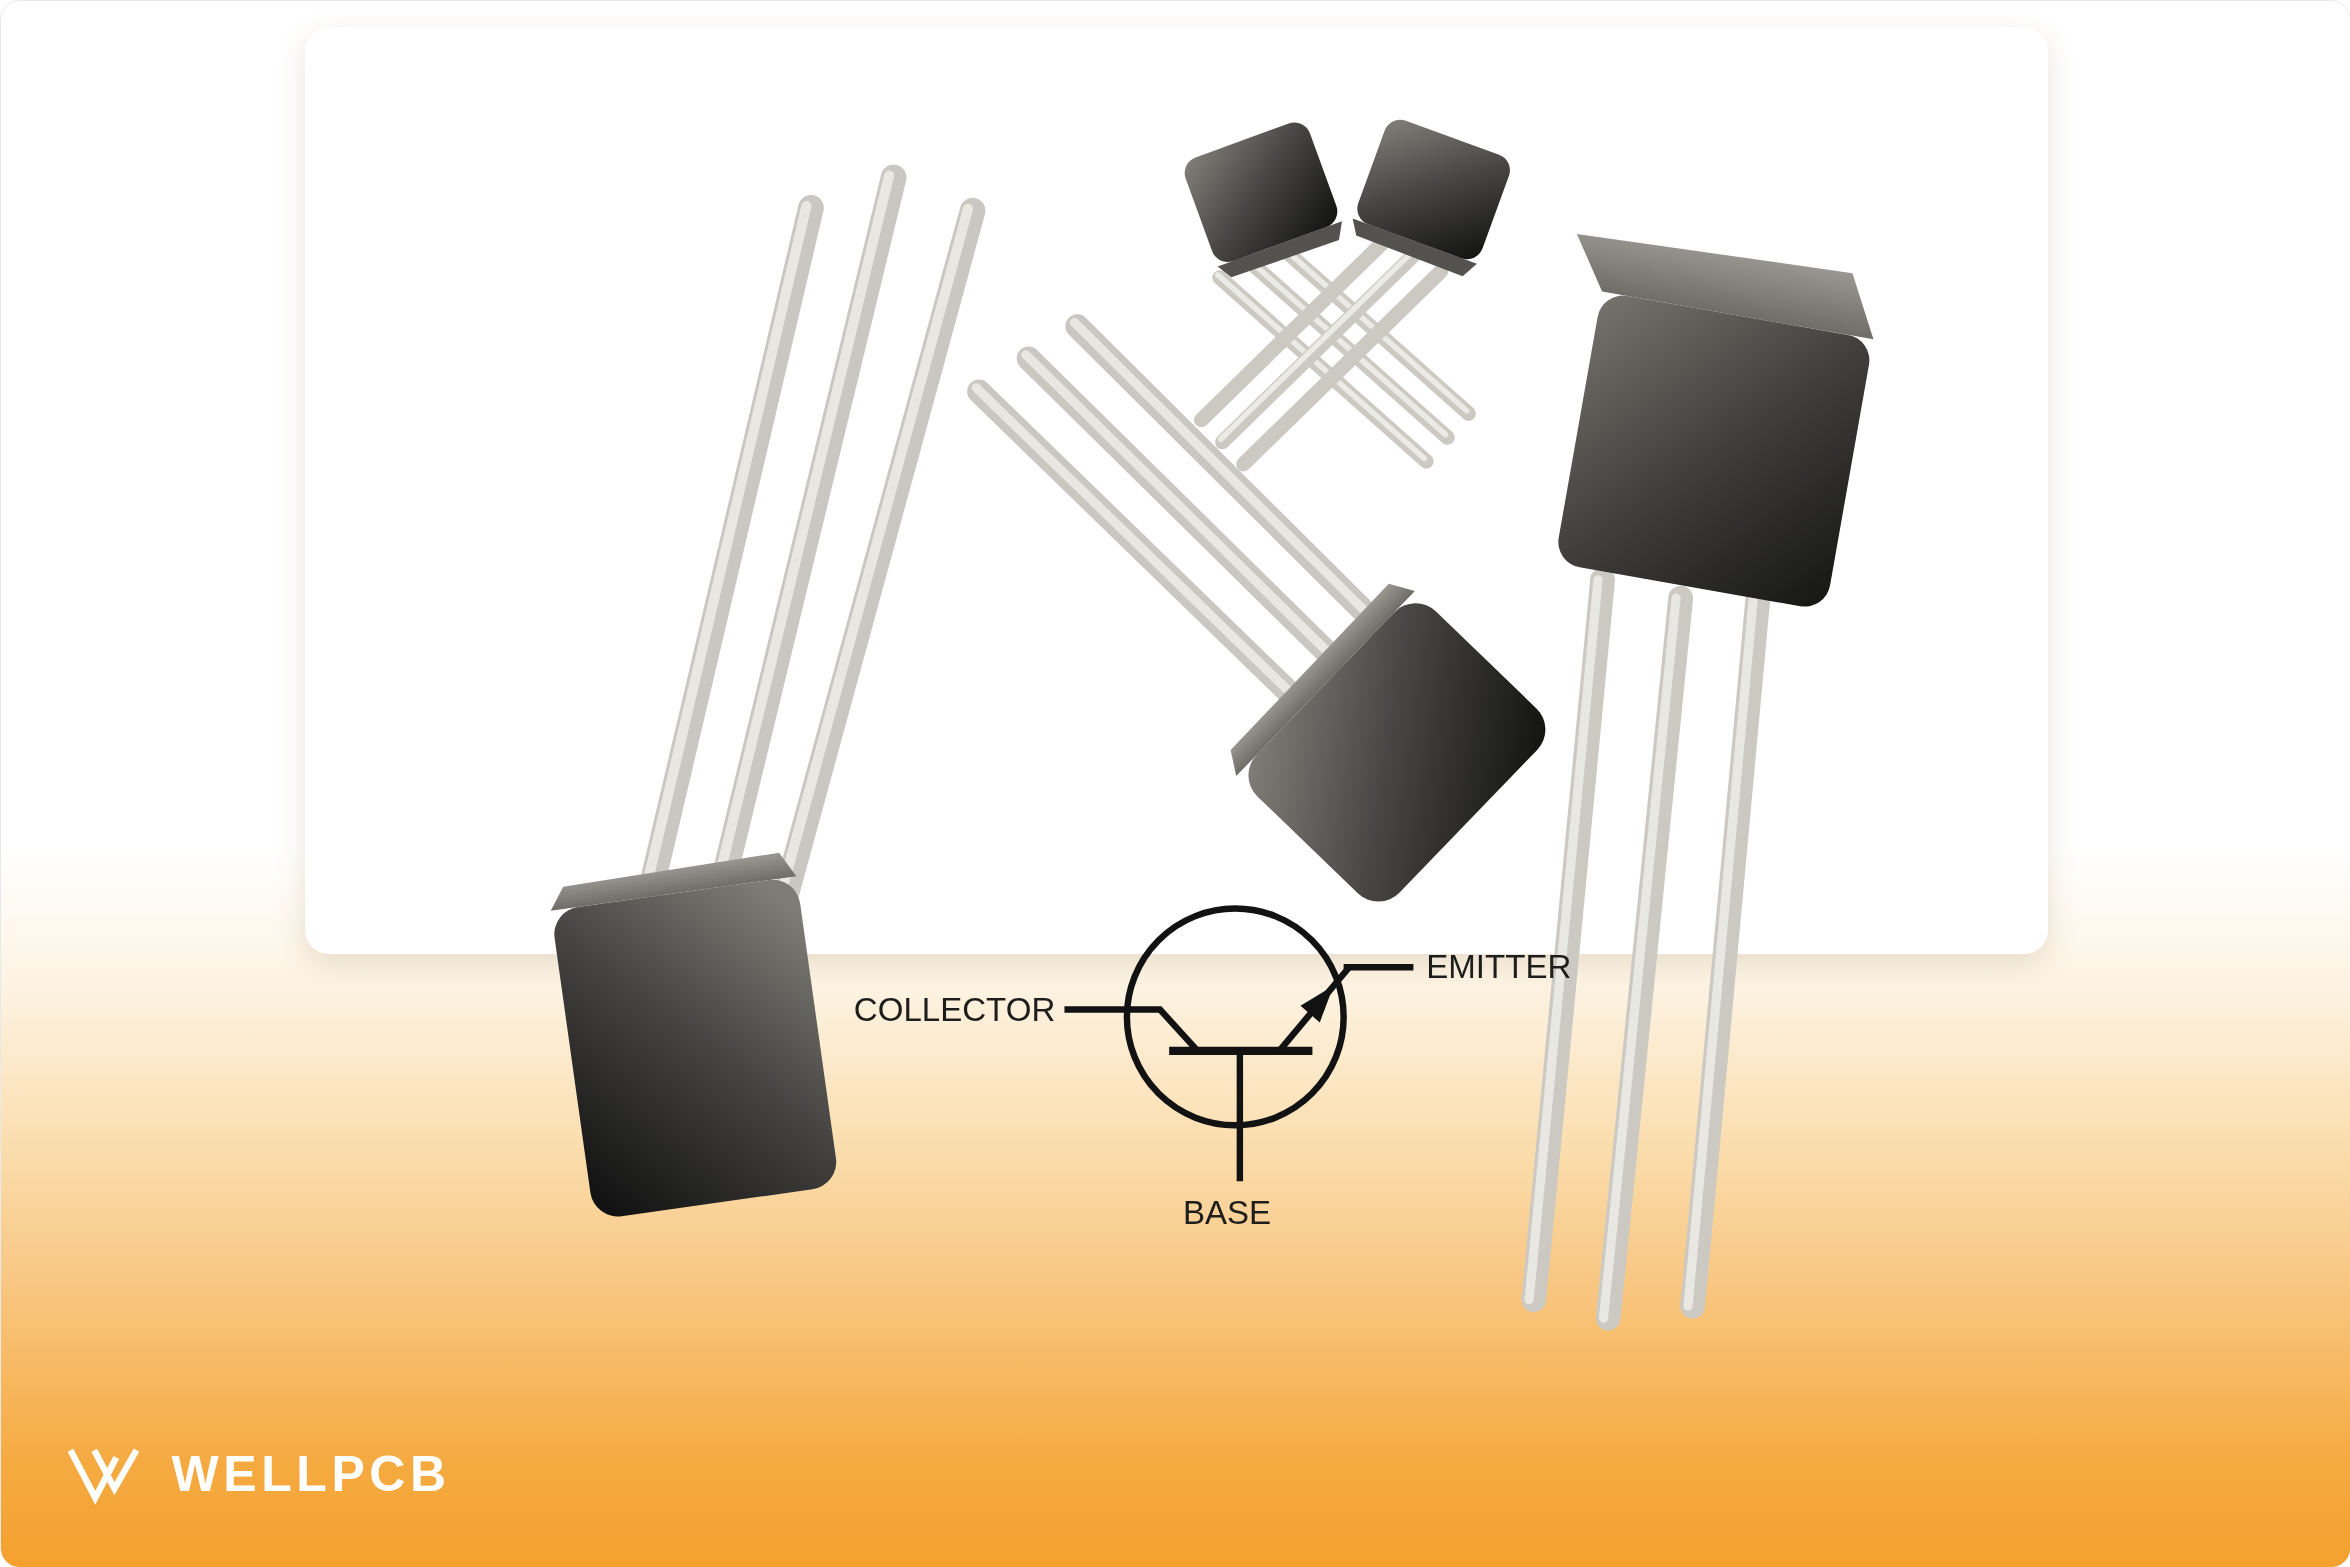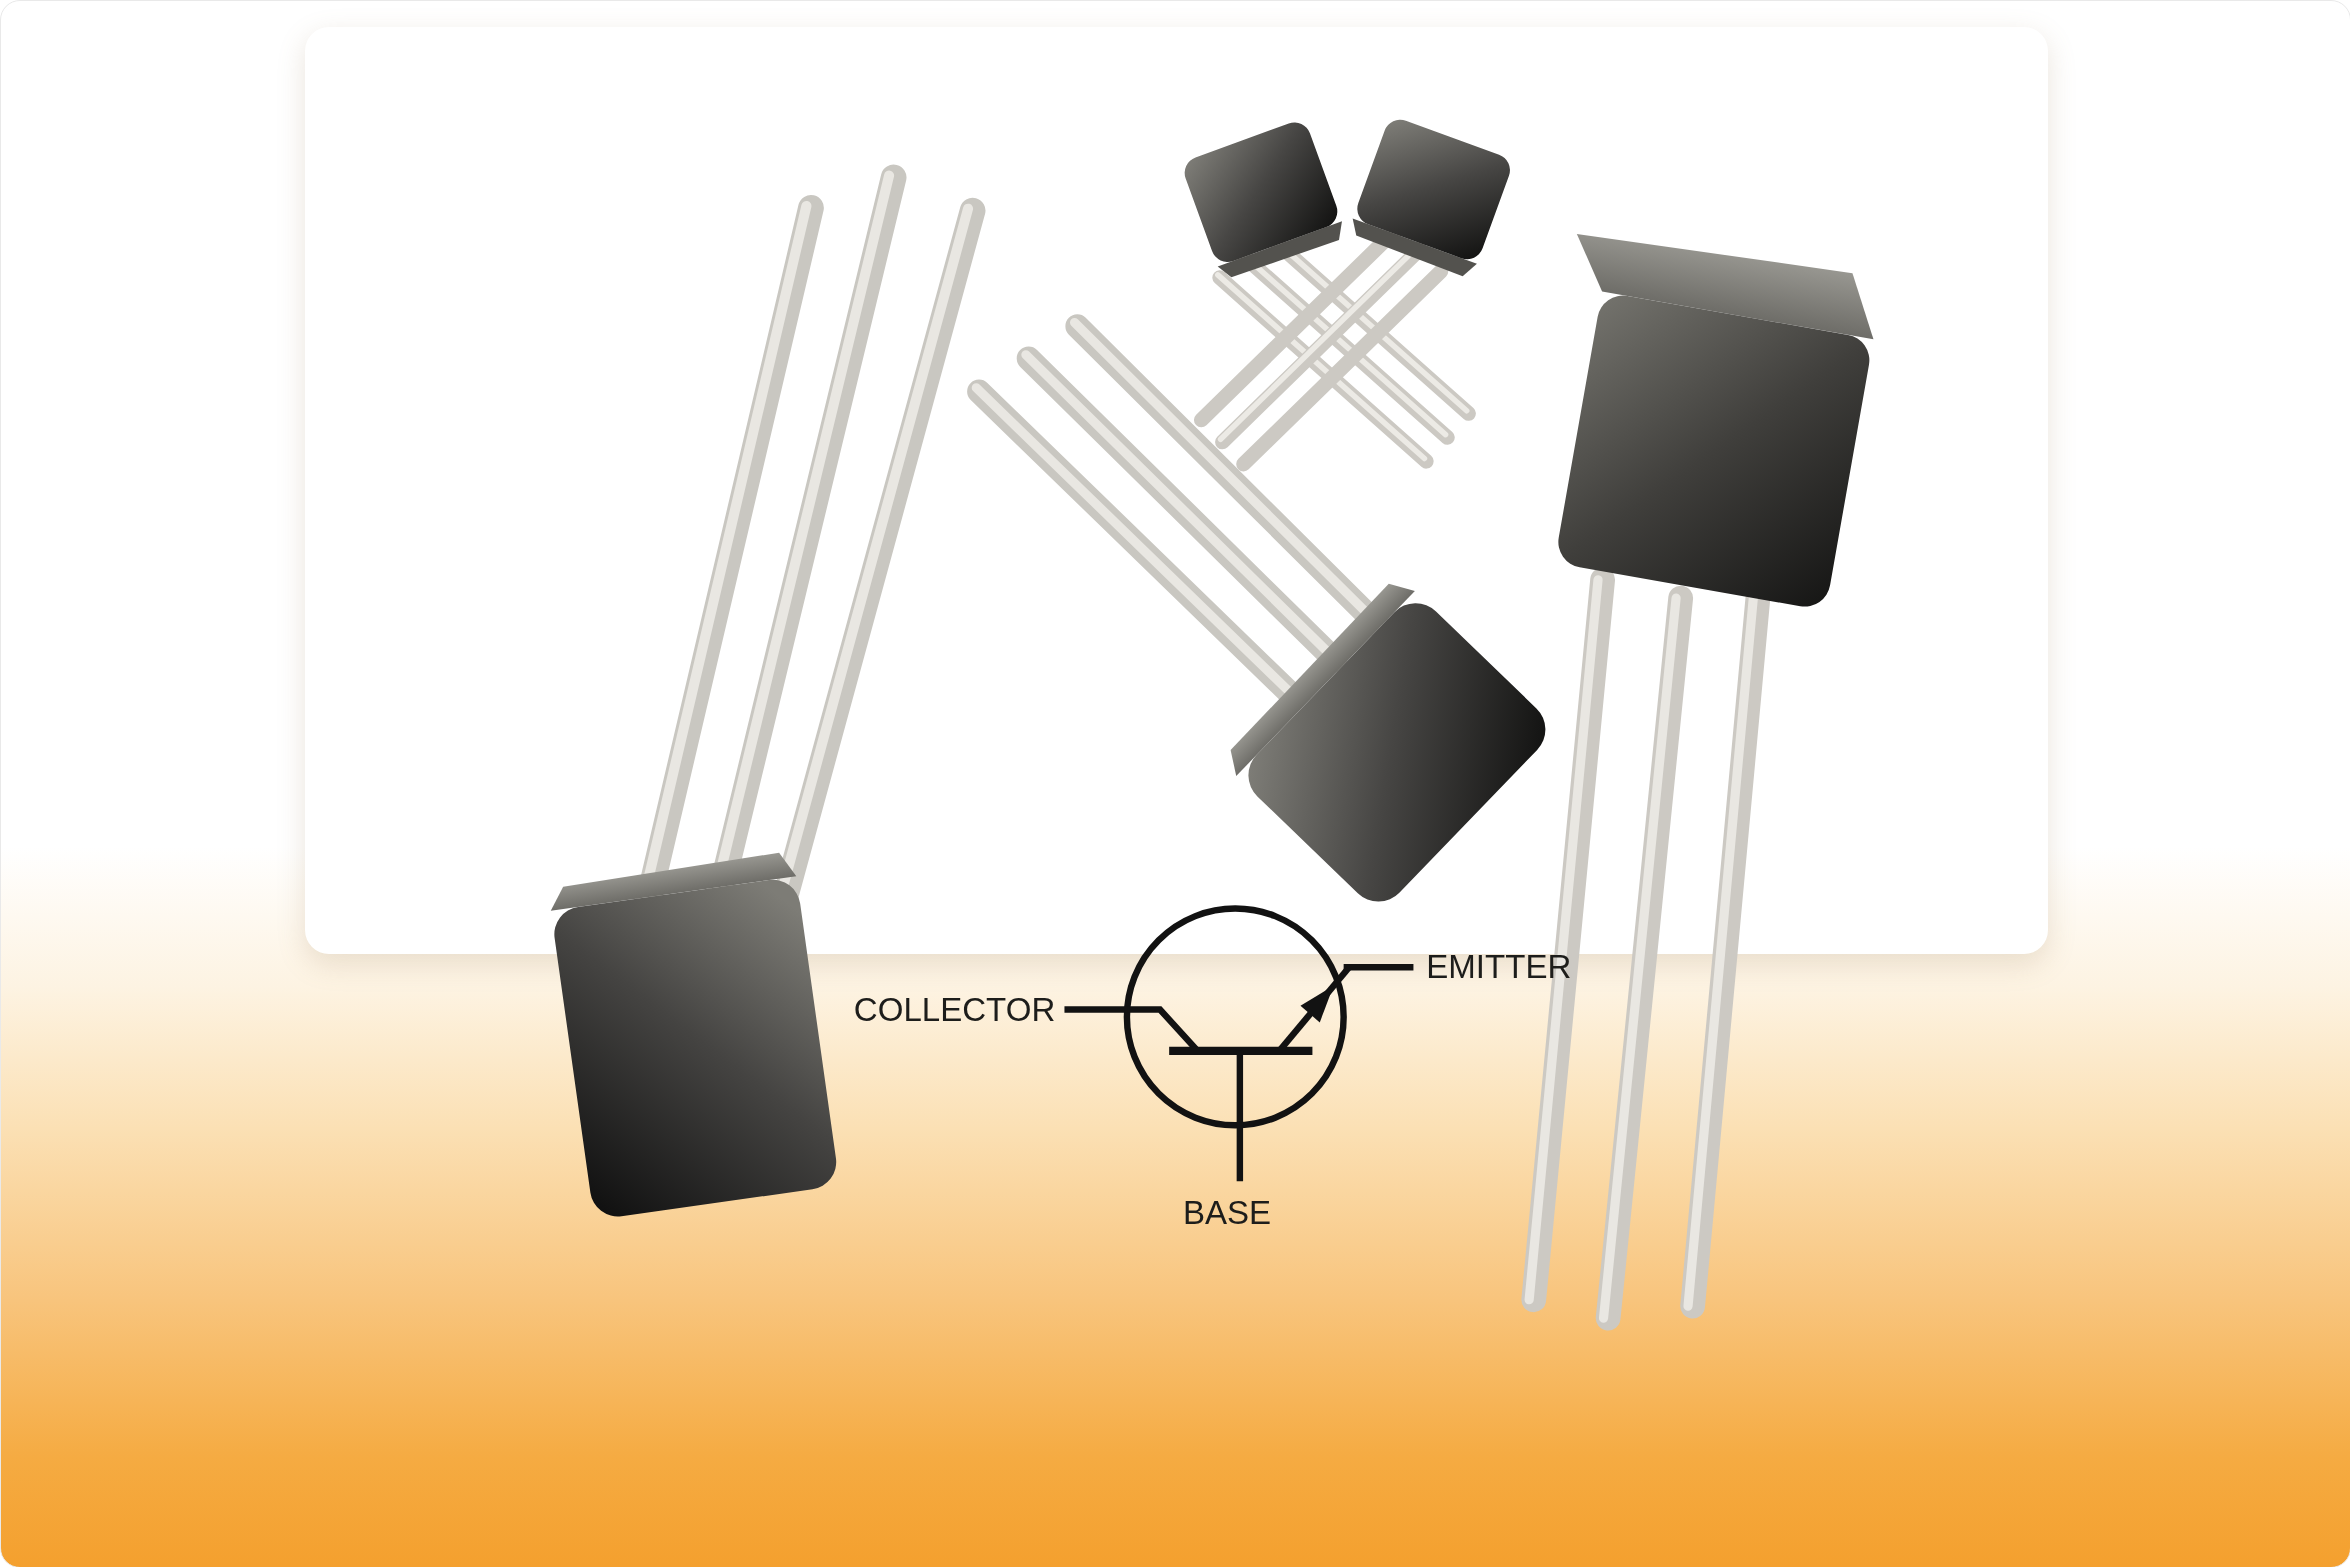--- a/index.html
+++ b/index.html
@@ -157,15 +157,22 @@
       <line x1="1349" y1="1143" x2="1349" y2="1285"></line>
       <line x1="1392" y1="1143" x2="1468" y2="1052"></line>
       <line x1="1462" y1="1052" x2="1538" y2="1052"></line>
       <polygon points="1451,1072 1436,1112 1415,1094" fill="#121212" stroke="none"></polygon>
     </g>
     <text class="sym-label" x="1148" y="1110" text-anchor="end">COLLECTOR</text>
     <text class="sym-label" x="1552" y="1064" text-anchor="start">EMITTER</text>
     <text class="sym-label" x="1335" y="1332" text-anchor="middle">BASE</text>
   </svg>
 
+  <div class="brand">
+    <svg width="88" height="66" viewBox="0 0 96 72" xmlns="http://www.w3.org/2000/svg">
+      <path d="M6 10 L33 62 L56 18" stroke="#ffffff" stroke-width="7" fill="none"></path>
+      <path d="M32 10 L54 52 L78 10" stroke="#ffffff" stroke-width="7" fill="none"></path>
+    </svg>
+    <span class="brand-text">WELLPCB</span>
+  </div>
 
 </div>
 
 
 </body></html>

